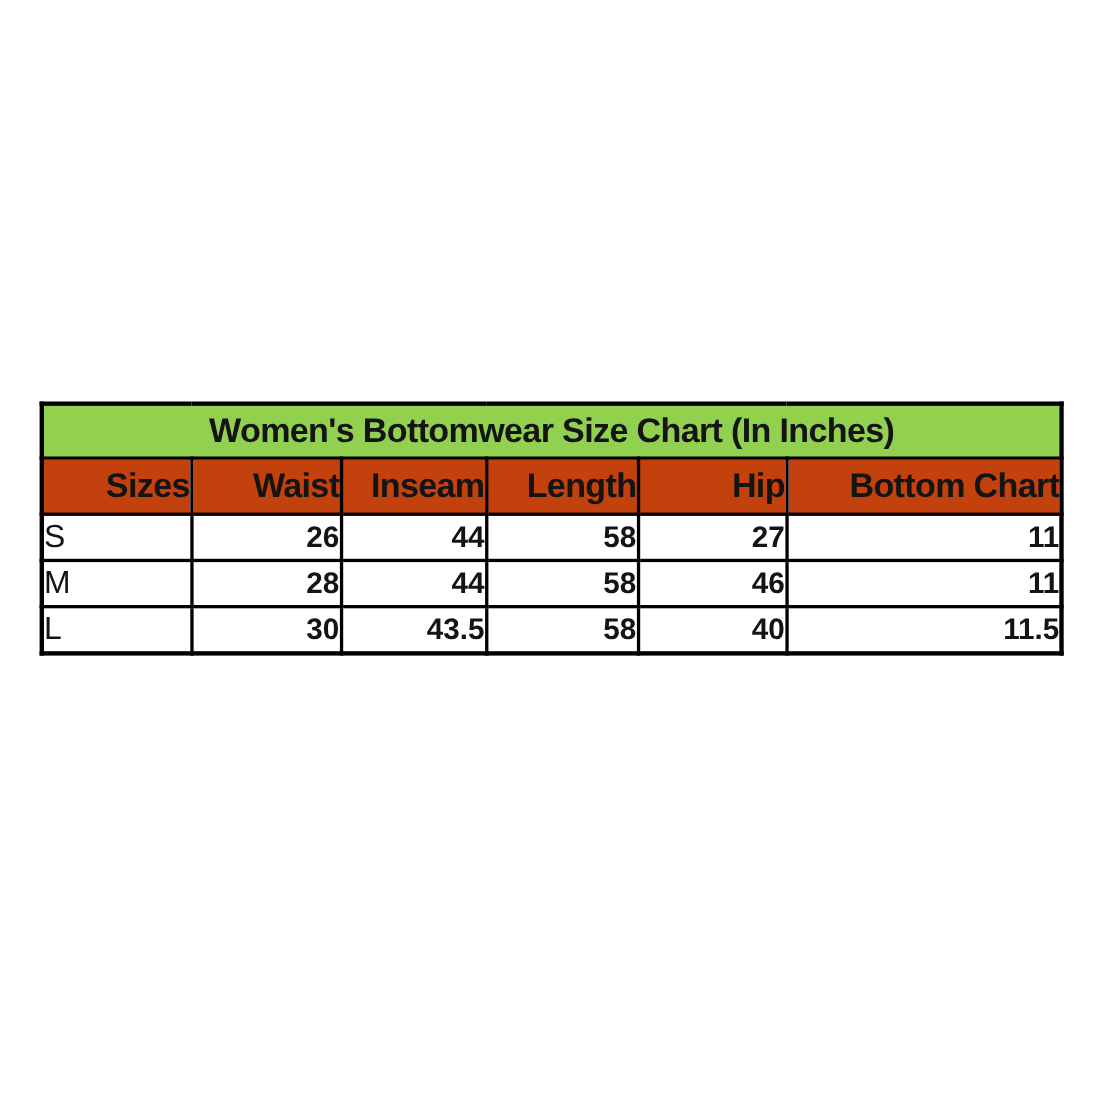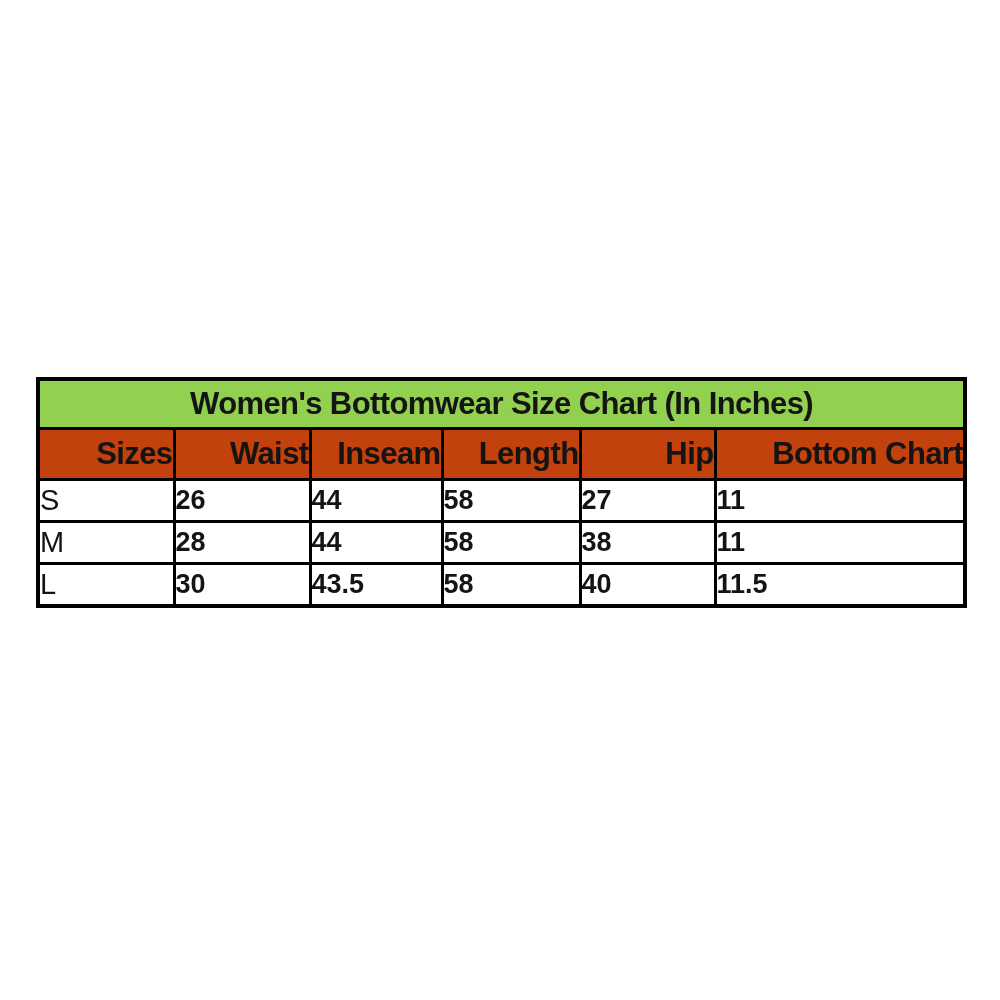--- a/index.html
+++ b/index.html
@@ -12,21 +12,20 @@
     background: #ffffff;
     font-family: "Liberation Sans", sans-serif;
     position: relative;
     overflow: hidden;
   }
   .chart-wrap {
     position: absolute;
     left: 36px;
     top: 365px;
     width: 927px;
-    margin-top: 12px;
   }
   table.size-chart {
     border-collapse: collapse;
     table-layout: fixed;
     width: 100%;
     border: 4px solid #000000;
   }
   table.size-chart th,
   table.size-chart td {
     border: 3px solid #000000;
@@ -59,21 +58,21 @@
     font-weight: normal;
     text-align: left;
     padding-left: 5px;
     height: 39px;
     color: #2a2a2a;
   }
   td.val-cell {
     background: #ffffff;
     font-size: 27px;
     font-weight: bold;
-    text-align: left;
+    text-align: right;
     height: 39px;
   }
 </style>
 </head>
 <body>
 
 <div class="chart-wrap">
   <table class="size-chart">
     <colgroup>
       <col style="width:136px">
@@ -101,21 +100,21 @@
         <td class="val-cell">44</td>
         <td class="val-cell">58</td>
         <td class="val-cell">27</td>
         <td class="val-cell">11</td>
       </tr>
       <tr>
         <td class="size-cell">M</td>
         <td class="val-cell">28</td>
         <td class="val-cell">44</td>
         <td class="val-cell">58</td>
-        <td class="val-cell">38</td>
+        <td class="val-cell">46</td>
         <td class="val-cell">11</td>
       </tr>
       <tr>
         <td class="size-cell">L</td>
         <td class="val-cell">30</td>
         <td class="val-cell">43.5</td>
         <td class="val-cell">58</td>
         <td class="val-cell">40</td>
         <td class="val-cell">11.5</td>
       </tr>

